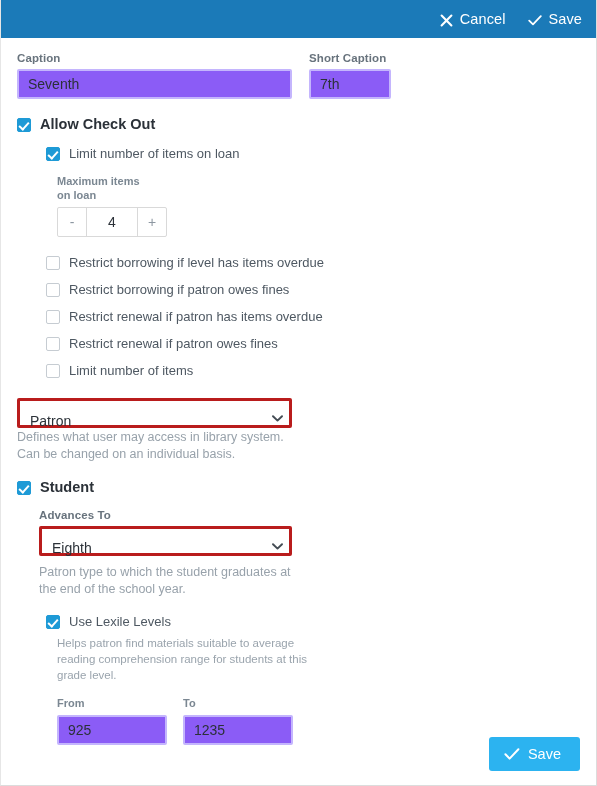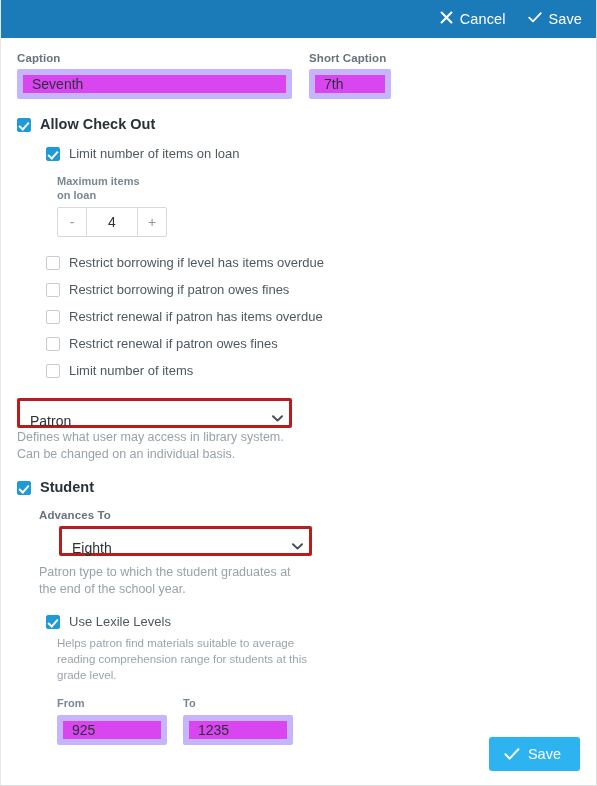--- a/index.html
+++ b/index.html
@@ -32,21 +32,21 @@
     height: 38px;
     background: #1b7ab8;
     display: flex;
     align-items: center;
     justify-content: flex-end;
     padding-right: 14px;
     box-sizing: border-box;
   }
   .topbar-action {
     display: flex;
-    align-items: flex-start;
+    align-items: flex-end;
     color: #ffffff;
     font-size: 14.5px;
     margin-left: 22px;
     cursor: pointer;
     user-select: none;
     letter-spacing: .1px;
   }
   .topbar-action .gi {
     display: inline-flex;
     align-items: center;
@@ -74,23 +74,23 @@
     font-size: 11px;
     font-weight: bold;
     color: #7b8792;
     line-height: 14px;
     margin-bottom: 5px;
   }
 
   .text-input {
     box-sizing: border-box;
     height: 30px;
-    border: 6px solid #c4b5fd;
+    border: 2px solid #c4b5fd;
     border-radius: 2px;
-    background: #d946ef;
+    background: #8b5cf6;
     font-family: "Liberation Sans", sans-serif;
     font-size: 14px;
     color: #2b3138;
     padding: 0 9px;
     outline: none;
   }
 
   .row-captions {
     display: flex;
     align-items: flex-end;
@@ -328,21 +328,21 @@
       <div class="help" style="width:275px;">Defines what user may access in library system. Can be changed on an individual basis.</div>
     </div>
 
     <div class="cbrow cb-strong" style="margin-top:17px;">
       <span class="cbox on"></span>
       <span class="cb-label">Student</span>
     </div>
 
     <div class="indent3" style="margin-top:14px;">
       <label class="field-label">Advances To</label>
-      <div class="sel-wrap" style="width:253px;margin-left:20px;">
+      <div class="sel-wrap" style="width:253px;">
         <div class="sel" style="width:253px;">
           <span>Eighth</span>
         </div>
         <span class="chev">
           <svg width="11" height="7" viewBox="0 0 11 7">
             <path d="M1 1.2 L5.5 5.6 L10 1.2" stroke="#444c54" stroke-width="1.9" fill="none" stroke-linecap="round" stroke-linejoin="round"></path>
           </svg>
         </span>
       </div>
       <div class="help" style="width:253px;margin-top:8px;">Patron type to which the student graduates at the end of the school year.</div>

